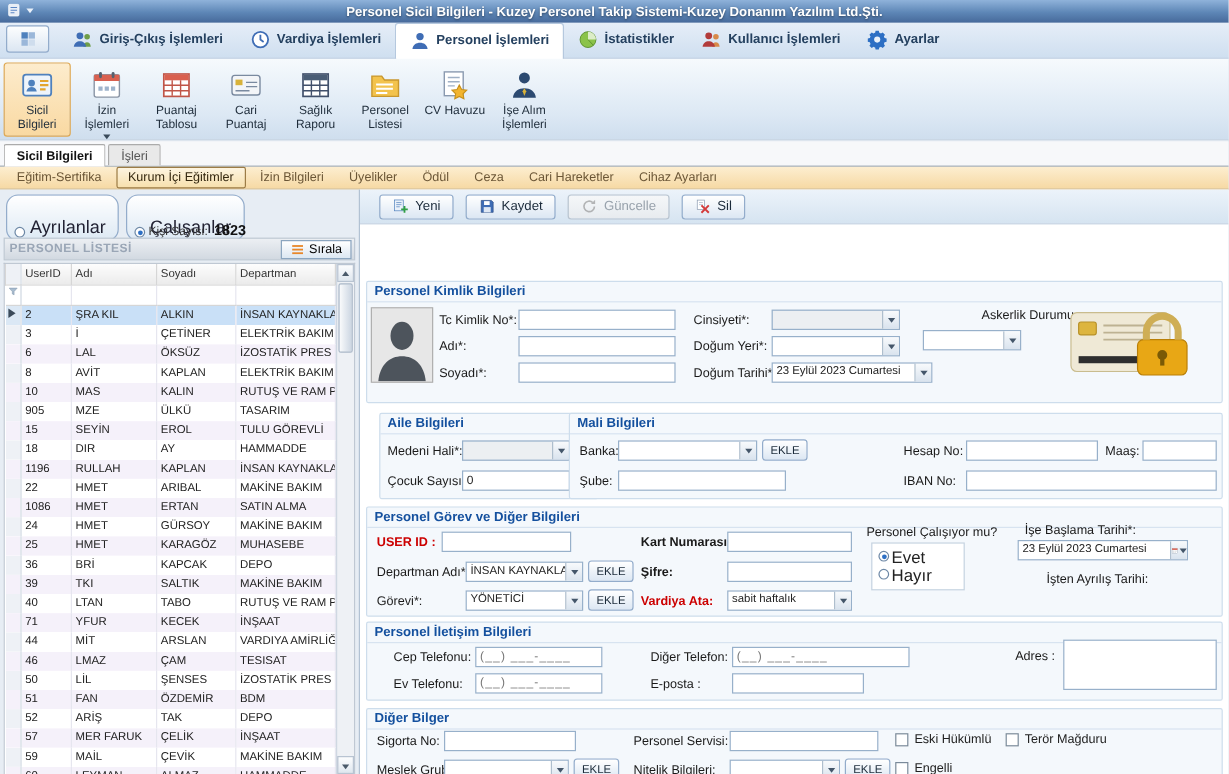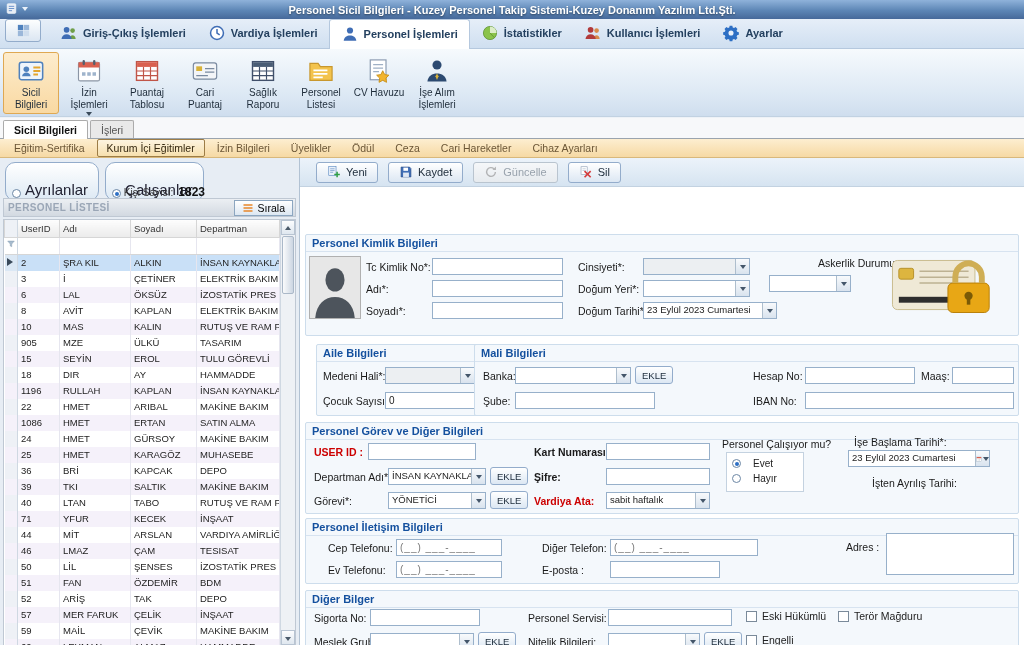--- a/index.html
+++ b/index.html
@@ -11,21 +11,21 @@
   .titlebar { position:absolute; top:0; left:0; right:0; height:19px;
     background:linear-gradient(#8fb2da,#5d86b6 55%,#46699a); display:flex; align-items:center; justify-content:center;
     color:#fff; font-weight:bold; font-size:11px; text-shadow:0 1px 2px rgba(0,0,0,.45); }
   .qat { position:absolute; left:5px; top:2px; display:flex; gap:4px; align-items:center; }
   .qat .icn12{ width:13px; height:13px; }
   .qat-arrow { width:0; height:0; border:3.5px solid transparent; border-top:4.5px solid #eaf1fa; margin-top:4px; }
 
   
   .ribbon-tabs { position:absolute; top:19px; left:0; right:0; height:30px;
     background:linear-gradient(#e6eef8,#cfdff0); border-bottom:1px solid #b5c8de;
-    display:flex; align-items:flex-start; padding:0 0 0 5px; }
+    display:flex; align-items:center; padding:0 0 0 5px; }
   .app-btn { width:36px; height:23px; margin:0 8px 3px 0; border:1px solid #93accb; border-radius:3px;
     background:linear-gradient(#fdfefe,#dbe6f2); display:flex; align-items:center; justify-content:center; }
   .app-btn .icn14{ width:15px; height:15px; }
   .rtab { display:flex; align-items:center; gap:5px; padding:5px 11px 6px; font-weight:bold; color:#24405f; cursor:default; white-space:nowrap; }
   .rtab.active { background:#fff; border:1px solid #b5c8de; border-bottom:1px solid #fff; border-radius:3px 3px 0 0; margin-bottom:-1px; }
   .ricon { width:18px; height:18px; }
 
   
   .ribbon-body { position:absolute; top:49px; left:0; right:0; height:68px;
     background:linear-gradient(#f6fafd,#dce8f4 70%,#cfdeee); border-bottom:1px solid #c2d2e2;
@@ -119,21 +119,21 @@
   .ddbox .ddtext { flex:1; padding:1px 3px 0; font-size:9.5px; white-space:nowrap; overflow:hidden; color:#222; }
   .ddbox .ddbtn { width:14px; min-width:14px; background:linear-gradient(#f8fafc,#d9e3ee);
     border-left:1px solid #aebecd; display:flex; align-items:center; justify-content:center; }
   .ddbox .ddbtn::after { content:""; width:0; height:0; border:3.5px solid transparent; border-top:4.5px solid #44566a; margin-top:4px; }
   .ddbox.disabled { background:#eceff2; } .ddbox.disabled .ddtext { color:#9aa4ae; }
   .ddbox .ddbtn .icn10 { width:10px; height:10px; margin-right:1px; }
   .photo { position:absolute; border:1px solid #b0b0b0; background:#e7e7e7; overflow:hidden; }
   .photo span, .bigicon span { display:block; width:100%; height:100%; }
   .cardimg { position:absolute; }
   .radiobox { position:absolute; background:#fff; border:1px solid #c4d2e0; padding:3px 5px; }
-  .radio-row { display:flex; align-items:center; gap:12px; height:15px; font-size:10px; }
+  .radio-row { display:flex; align-items:center; gap:2px; height:15px; font-size:14px; }
   .cbx { position:absolute; display:flex; align-items:center; gap:5px; font-size:10.5px; white-space:nowrap; }
   .cb { width:11px; height:11px; border:1px solid #7a8a9a; background:#fff; }
   .tarea { position:absolute; border:1px solid #97b0ca; background:#fff; }
   [data-icon] { display:inline-block; }
   [data-icon] svg { width:100%; height:100%; display:block; }
 </style>
 </head>
 <body>
 
 <div class="app">

